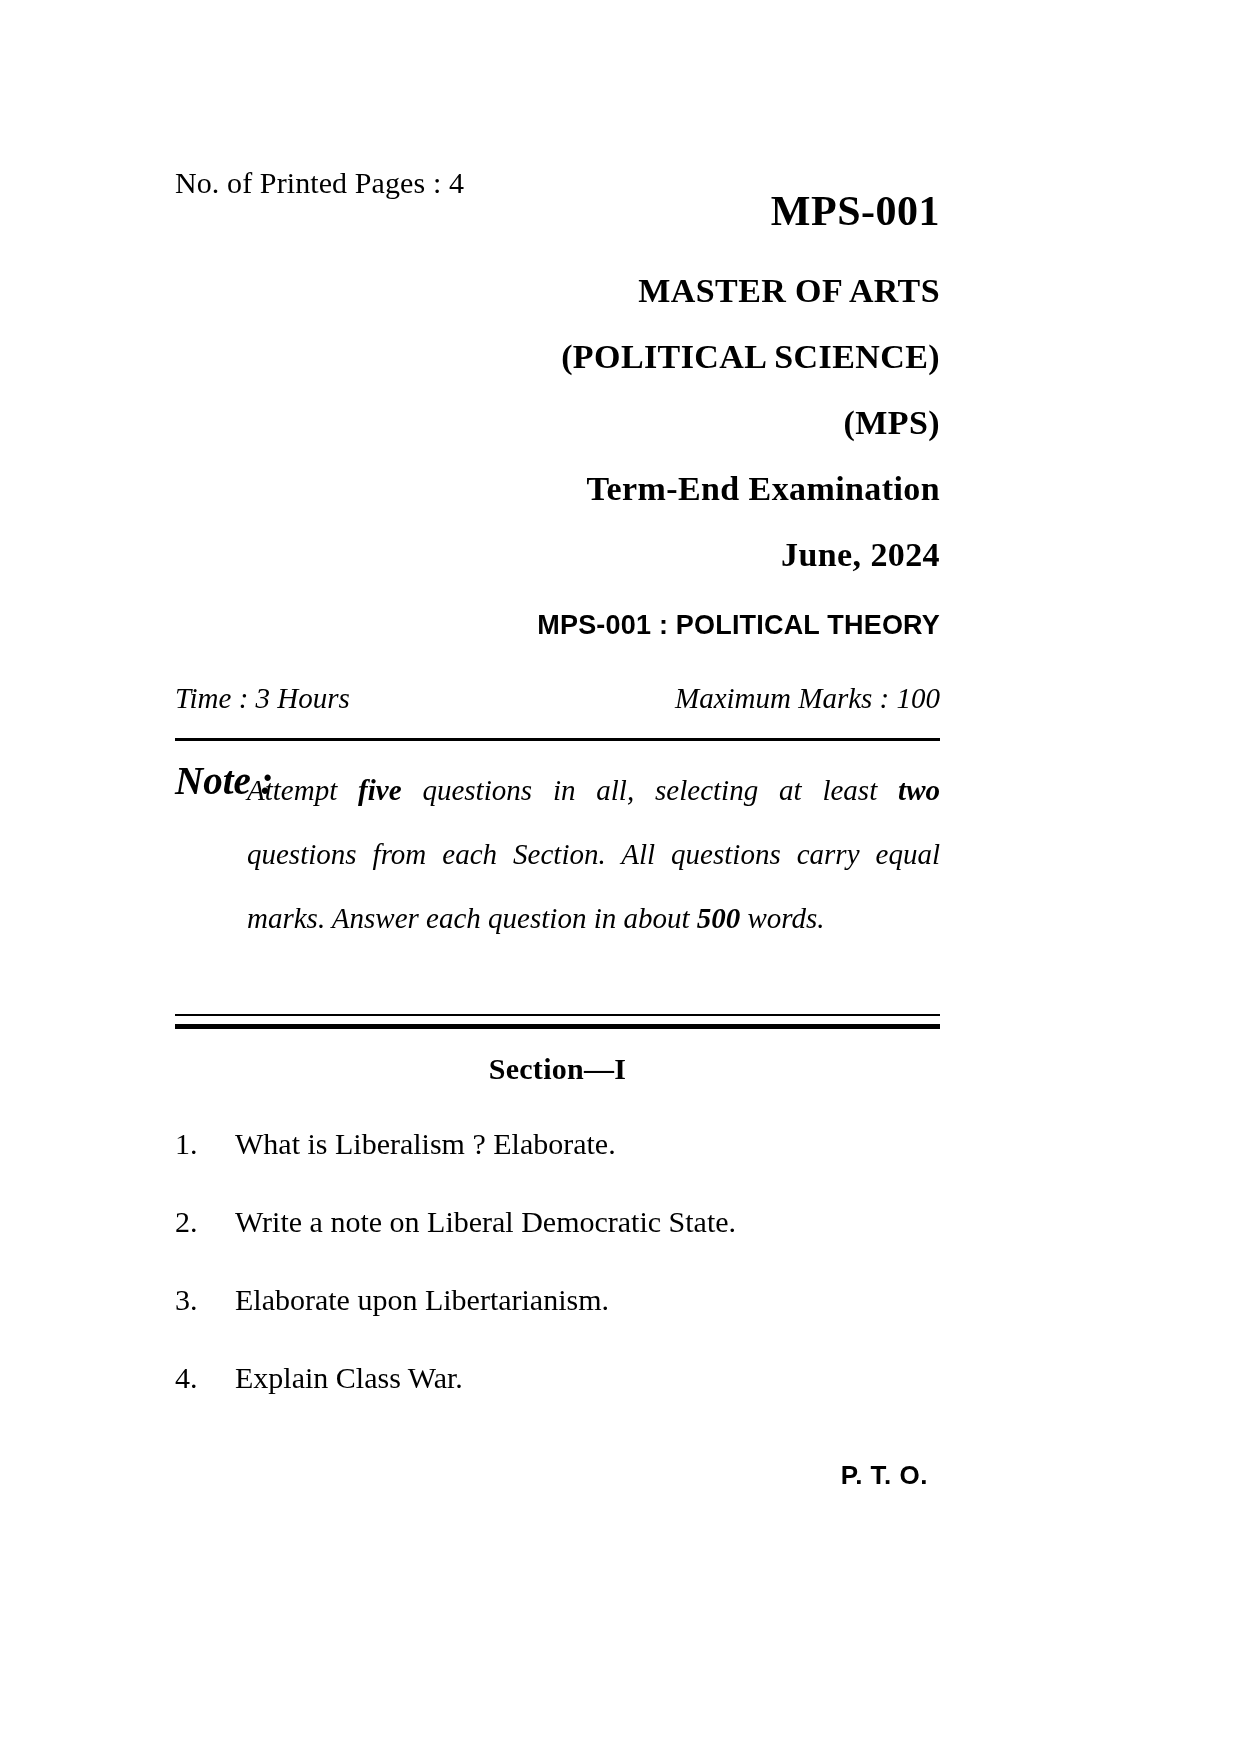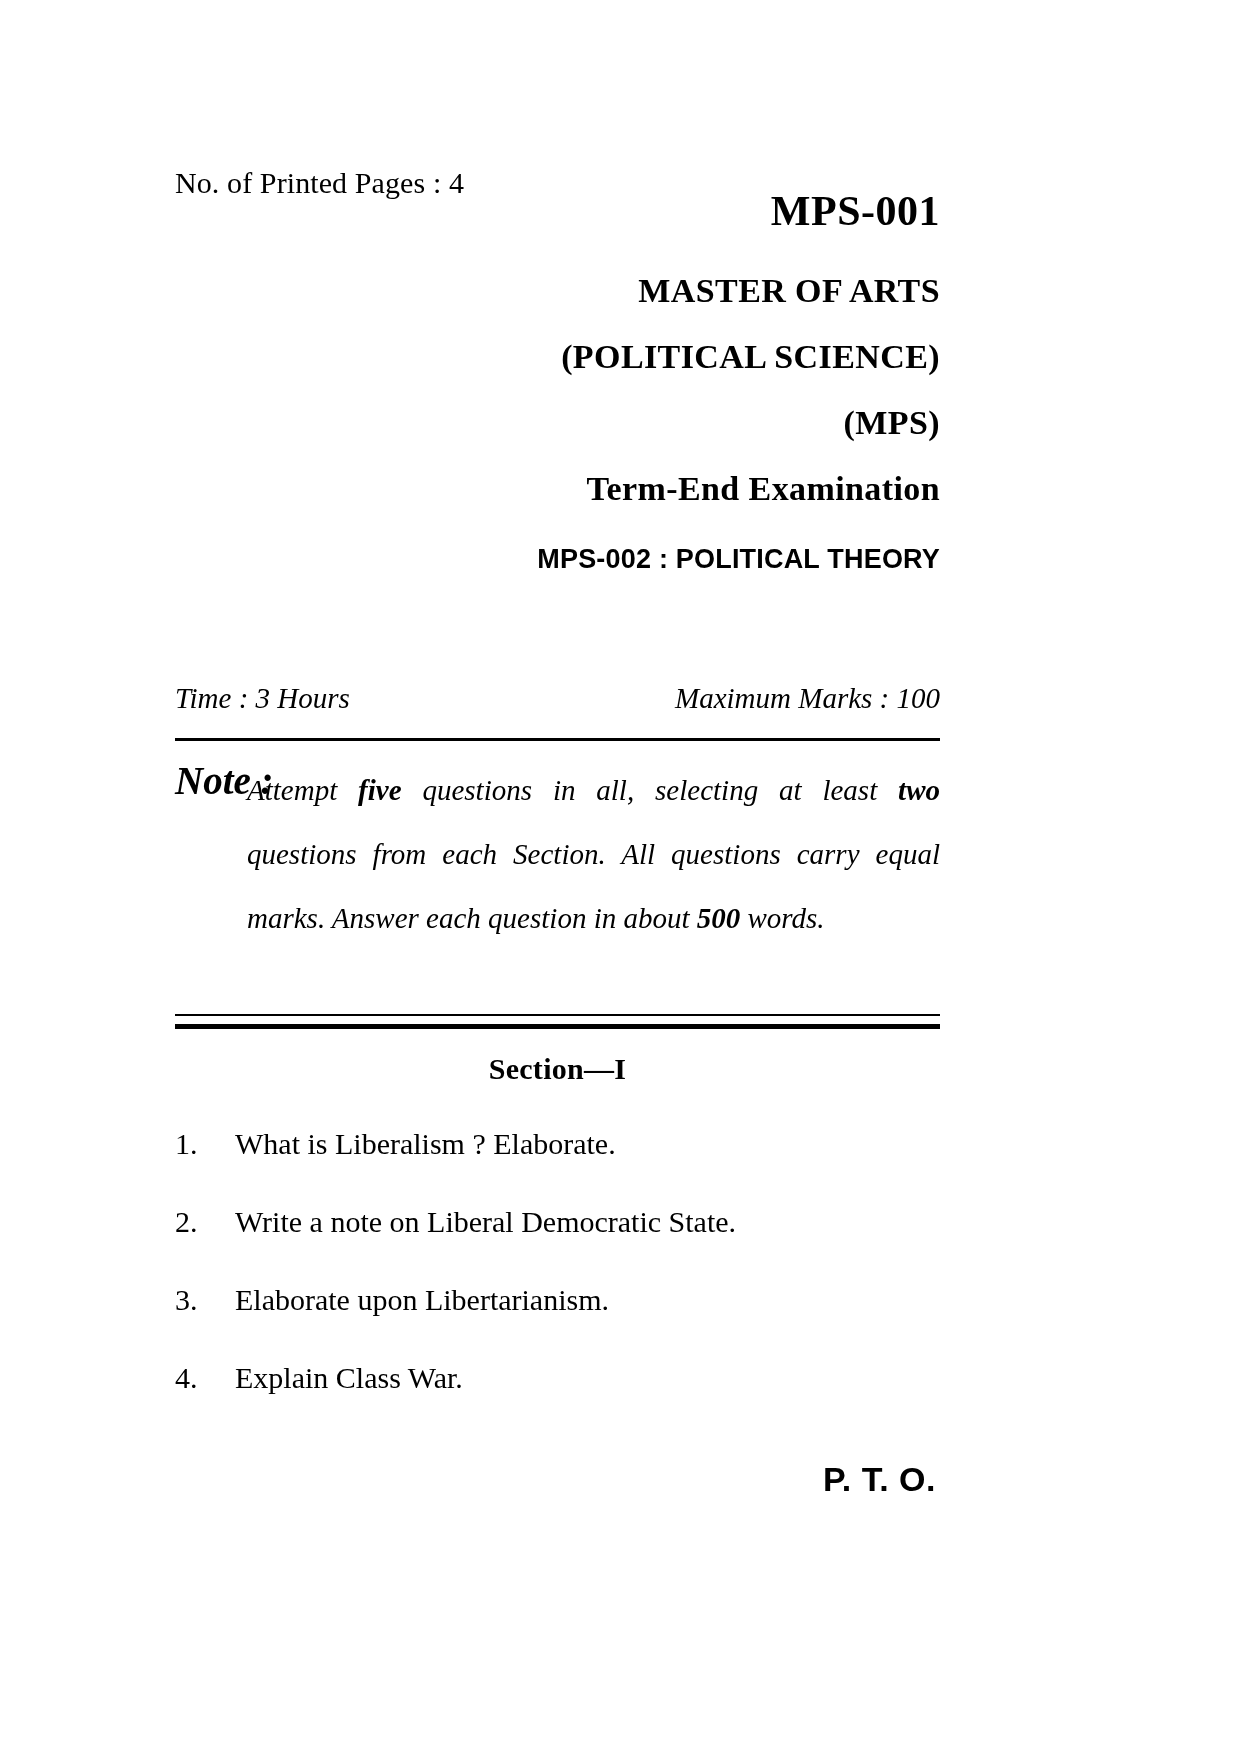--- a/index.html
+++ b/index.html
@@ -181,44 +181,45 @@
   .q-text {
     display: block;
     margin-left: 60px;
     white-space: nowrap;
   }
 
   
   .pto {
     position: absolute;
     top: 1460px;
-    right: 4px;
+    right: 12px;
     font-family: "Liberation Sans", "DejaVu Sans", sans-serif;
-    font-size: 34px;
+    font-size: 26px;
     font-weight: bold;
     letter-spacing: 0.5px;
     white-space: nowrap;
   }
 </style>
 </head>
 <body>
 
 <div class="page">
 
   <div class="header-row">
     <div class="printed-pages">No. of Printed Pages : 4</div>
     <div class="course-code">MPS-001</div>
   </div>
 
   <div class="title-block">
     <div class="title-line">MASTER OF ARTS</div>
     <div class="title-line">(POLITICAL SCIENCE)</div>
     <div class="title-line">(MPS)</div>
     <div class="title-line">Term-End Examination</div>
-    <div class="subject-line">MPS-002 : POLITICAL THEORY</div>
+    <div class="title-line">June, 2024</div>
+    <div class="subject-line">MPS-001 : POLITICAL THEORY</div>
   </div>
 
   <div class="meta-row">
     <div class="meta-time">Time : 3 Hours</div>
     <div class="meta-marks">Maximum Marks : 100</div>
   </div>
 
   <div class="rule-single"></div>
 
   <div class="note-block">

